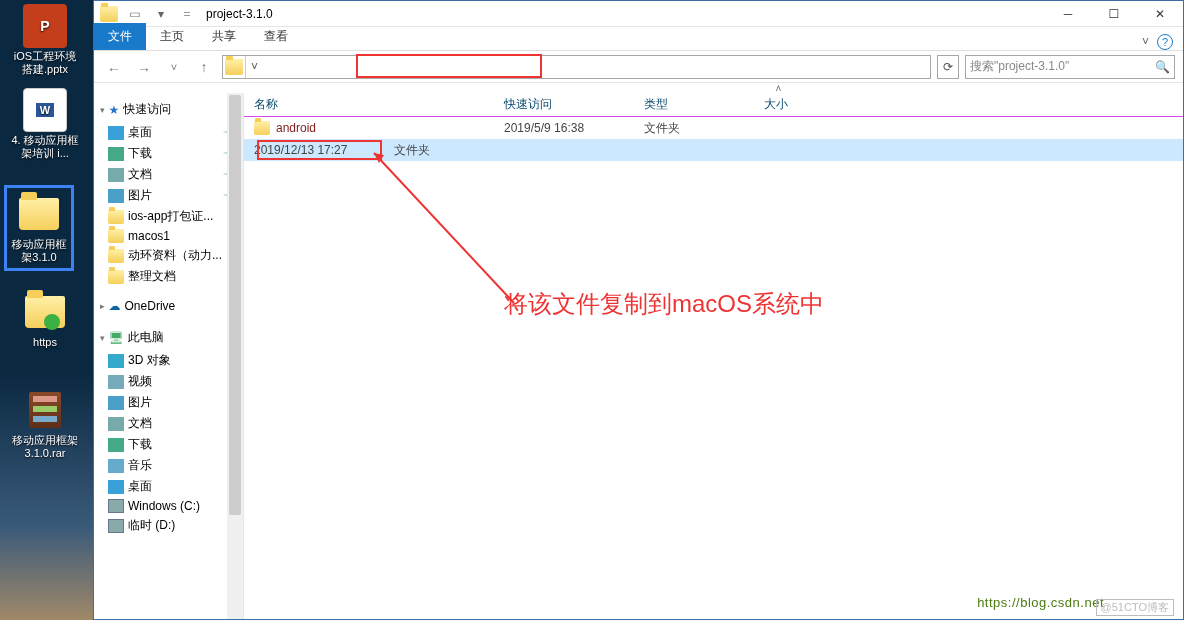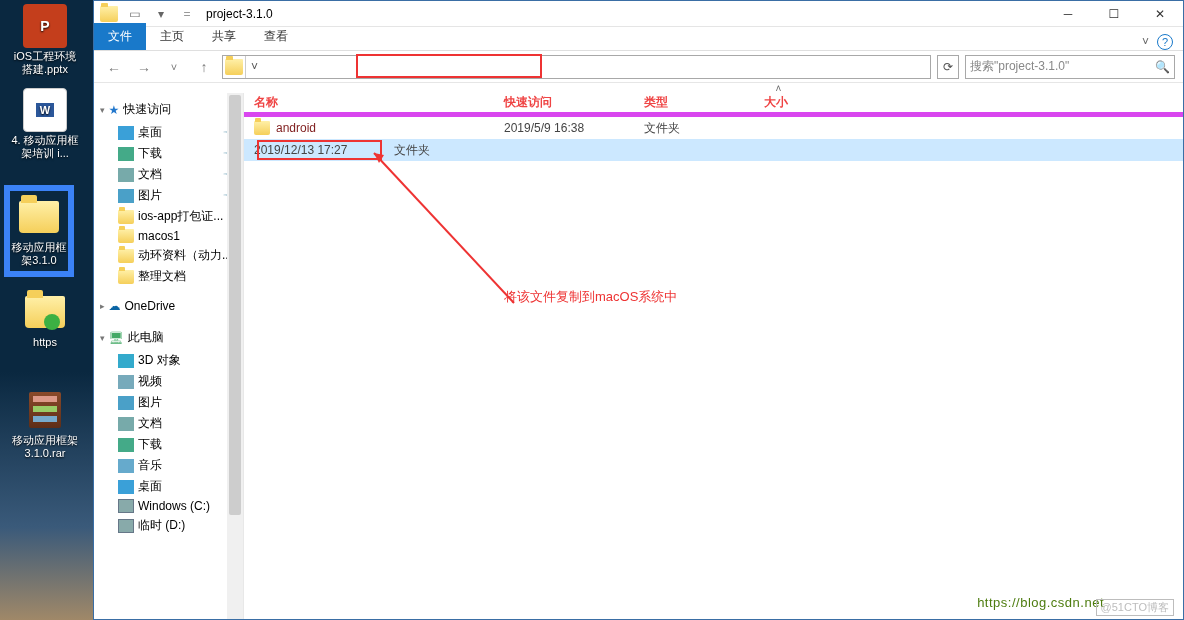--- a/index.html
+++ b/index.html
@@ -2,21 +2,21 @@
 <html><head>
 <meta charset="utf-8">
 <style>
 * { margin:0; padding:0; box-sizing:border-box; font-family:"Microsoft YaHei","Segoe UI",Tahoma,Arial,sans-serif; font-size:12px; }
 body { width:1184px; height:620px; background:linear-gradient(180deg,#0a2840 0%,#0a2840 60%,#3a5a7a 85%,#a08868 100%); overflow:hidden; position:relative; }
 .desktop-icon { position:absolute; width:70px; text-align:center; color:#fff; text-shadow:0 1px 2px #000; cursor:pointer; }
 .desktop-icon .di-box { width:44px; height:44px; margin:0 auto 2px; display:flex; align-items:center; justify-content:center; border-radius:4px; }
 .desktop-icon .di-label { font-size:11px; line-height:13px; word-break:break-all; }
 .folder-ico { width:40px; height:32px; background:linear-gradient(#fff0a8,#f5cf5a); border-radius:2px 2px 4px 4px; position:relative; }
 .folder-ico:before { content:""; position:absolute; top:-6px; left:2px; width:16px; height:8px; background:#f5cf5a; border-radius:2px 2px 0 0; }
-.red-box { border:6px solid #3b82f6; padding:2px; }
+.red-box { border:3px solid #3b82f6; padding:2px; }
 .explorer { position:absolute; left:93px; top:0; width:1091px; height:620px; background:#fff; border:1px solid #3a6ea5; display:flex; flex-direction:column; }
 .titlebar { height:26px; background:#fff; display:flex; align-items:center; border-bottom:1px solid #e5e5e5; }
 .qat { display:flex; align-items:center; gap:4px; padding:0 4px; }
 .qat-btn { width:22px; height:22px; display:flex; align-items:center; justify-content:center; color:#666; }
 .title-text { color:#000; margin-left:4px; }
 .win-controls { margin-left:auto; display:flex; }
 .win-btn { width:46px; height:26px; display:flex; align-items:center; justify-content:center; color:#333; }
 .ribbon-tabs { height:24px; display:flex; align-items:flex-end; border-bottom:1px solid #dfdfdf; background:#fff; }
 .rtab { padding:5px 14px; color:#333; cursor:pointer; }
 .rtab.active { background:#1979ca; color:#fff; }
@@ -36,23 +36,23 @@
 .sort-arrow { height:10px; text-align:center; color:#666; font-size:10px; padding-left:280px; }
 .body-area { flex:1; display:flex; overflow:hidden; }
 .navpane { width:150px; border-right:1px solid #e8e8e8; overflow-y:auto; padding:4px 0; position:relative; }
 .np-item { display:flex; align-items:center; gap:4px; padding:2px 6px 2px 10px; color:#000; cursor:pointer; white-space:nowrap; }
 .np-item .pin { margin-left:auto; color:#888; font-size:10px; transform:rotate(45deg); }
 .np-ico { width:16px; height:14px; flex-shrink:0; }
 .np-folder { background:linear-gradient(#fff0a8,#f5cf5a); border-radius:1px 1px 2px 2px; position:relative; }
 .np-folder:before { content:""; position:absolute; top:-3px; left:1px; width:6px; height:4px; background:#f5cf5a; border-radius:1px 1px 0 0; }
 .np-header { display:flex; align-items:center; gap:4px; padding:4px 6px 4px 6px; color:#000; font-weight:400; cursor:pointer; }
 .np-exp { color:#777; font-size:9px; }
-.np-sub { padding-left:14px; }
+.np-sub { padding-left:4px; }
 .listpane { flex:1; display:flex; flex-direction:column; position:relative; }
-.col-headers { display:flex; height:24px; align-items:center; border-bottom:5px solid #d946ef; color:#ef4444;font-weight:bold; }
+.col-headers { display:flex; height:24px; align-items:center; border-bottom:1px solid #d946ef; color:#0c4a6e; }
 .col-h { padding:0 10px; border-right:1px solid transparent; }
 .col-name { width:250px; }
 .col-date { width:140px; }
 .col-type { width:120px; }
 .col-size { width:80px; }
 .file-list { flex:1; }
 .file-row { display:flex; align-items:center; height:22px; cursor:pointer; }
 .file-row.sel { background:#cce8ff; }
 .file-row .cell { padding:0 10px; color:#444; }
 .file-row .c-name { width:250px; display:flex; align-items:center; gap:6px; color:#7f1d1d; }
@@ -60,21 +60,21 @@
 .file-row .c-type { width:120px; }
 .file-row .c-size { width:80px; }
 .row-ico { width:16px; height:14px; }
 .statusbar { height:24px; border-top:1px solid #e1e1e1; display:flex; align-items:center; padding:0 8px; color:#555; gap:10px; background:#f8f8f8; }
 .statusbar .views { margin-left:auto; display:flex; gap:2px; }
 .view-btn { width:24px; height:18px; border:1px solid #b9b9b9; display:flex; align-items:center; justify-content:center; color:#555; }
 .view-btn.active { background:#cce8ff; border-color:#7bb6ef; }
 
 .anno-box { position:absolute; border:2px solid #e33; pointer-events:none; z-index:50; }
 .anno-line { position:absolute; z-index:49; pointer-events:none; }
-.anno-text { position:absolute; color:#e33; font-size:13px; z-index:50; pointer-events:none; }
+.anno-text { position:absolute; color:#e33; font-size:24px; z-index:50; pointer-events:none; }
 .watermark { position:absolute; right:80px; bottom:10px; color:#4d7c0f; font-size:13px; letter-spacing:0.5px; pointer-events:none; }
 .watermark2 { position:absolute; right:10px; bottom:4px; color:#bdbdbd; font-size:11px; border:1px solid #bdbdbd; padding:0 4px; pointer-events:none; }
 .scroll-track { position:absolute; right:0; top:0; bottom:0; width:16px; background:#f0f0f0; }
 .scroll-thumb { position:absolute; left:2px; right:2px; top:2px; height:60px; background:#cdcdcd; border-radius:2px; }
 </style>
 </head>
 <body>
 
 <div class="desktop-icon" style="left:10px; top:4px;">
   <div class="di-box" style="background:#c43e1c;">

